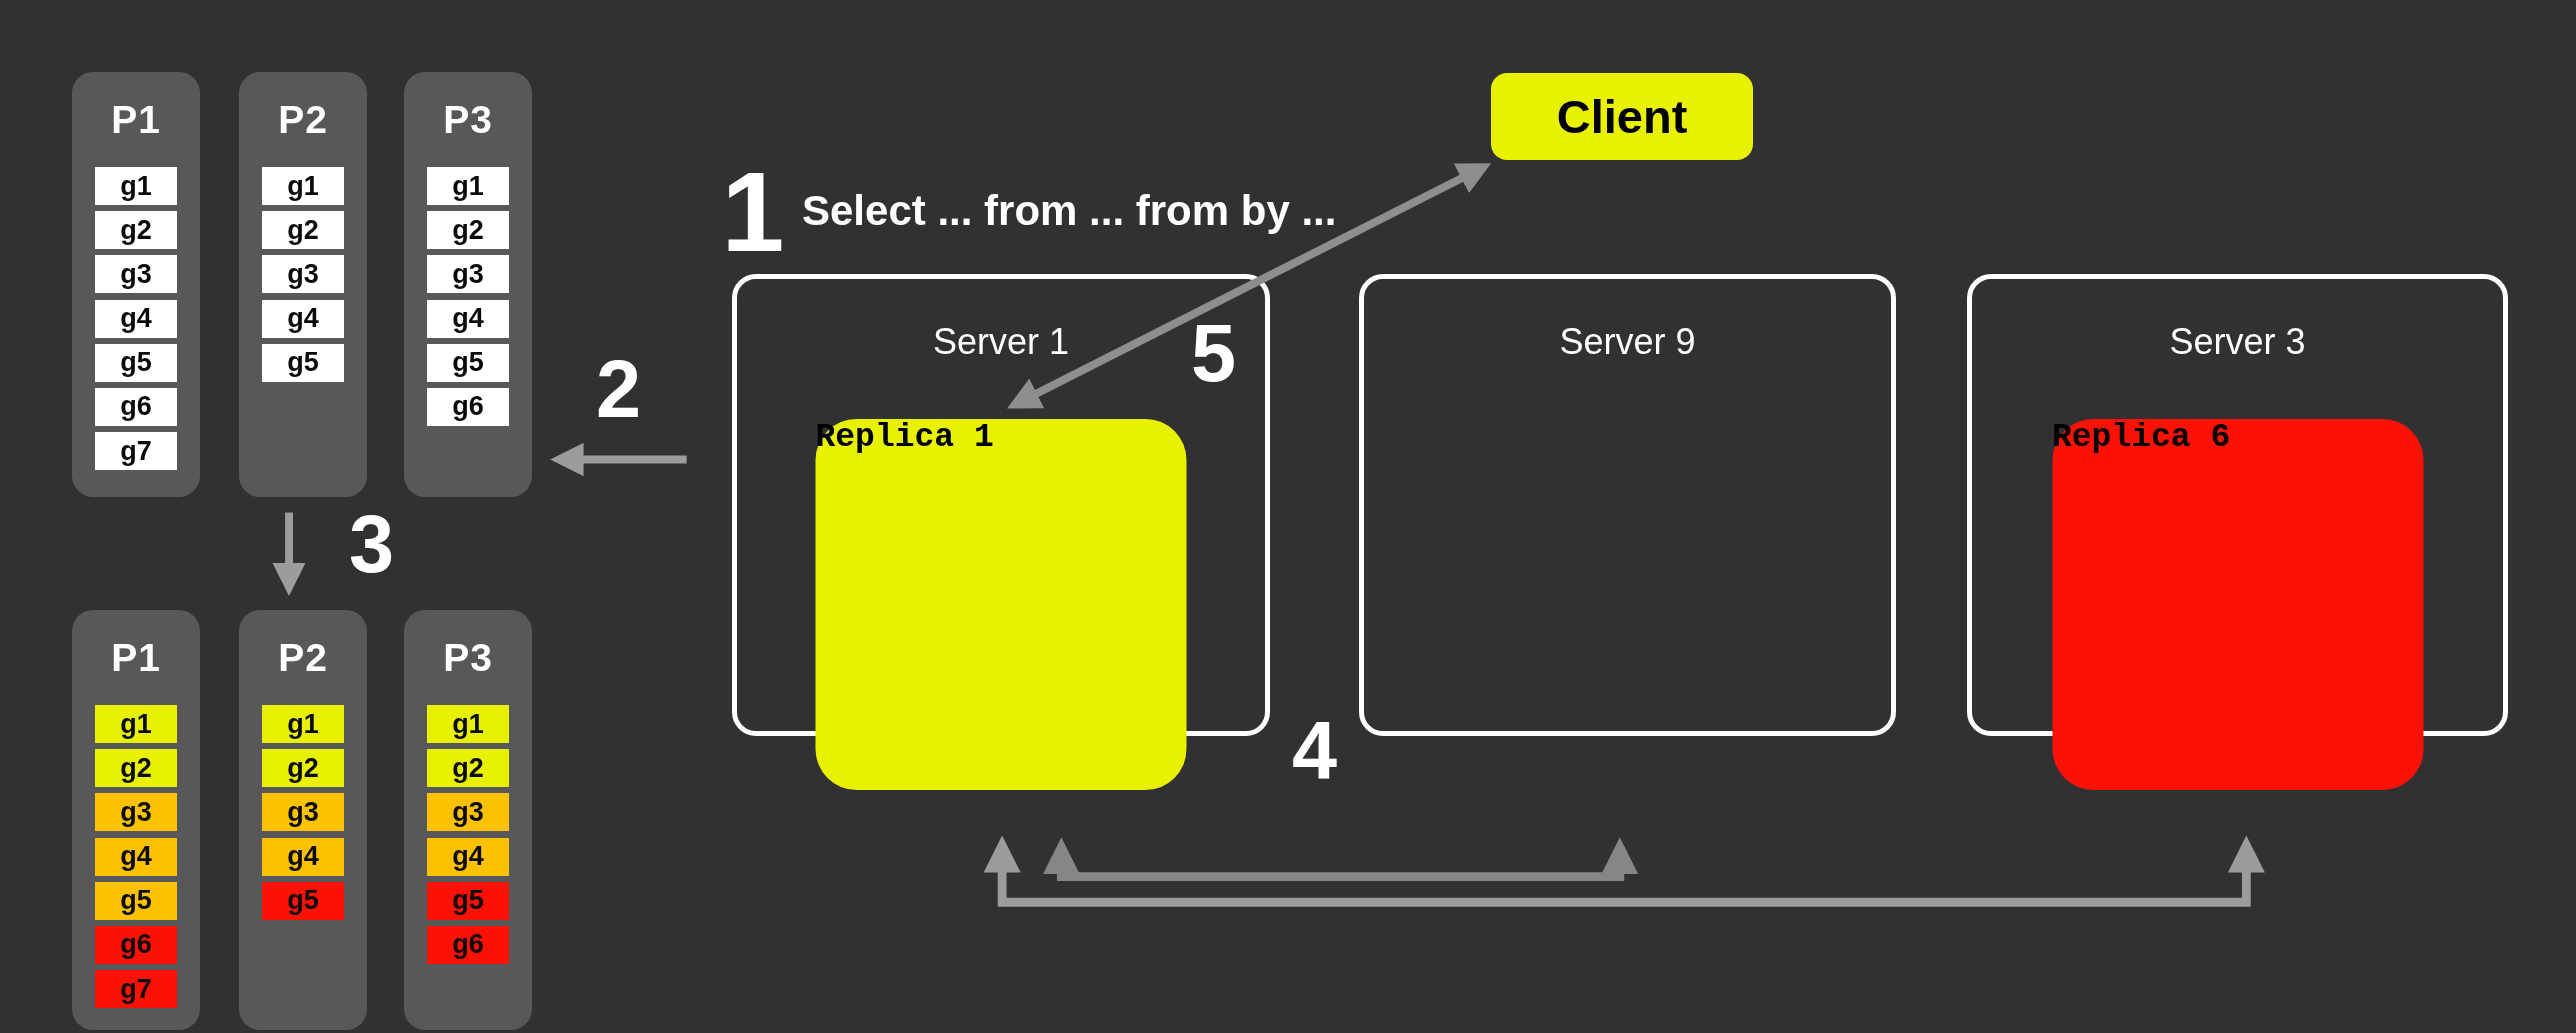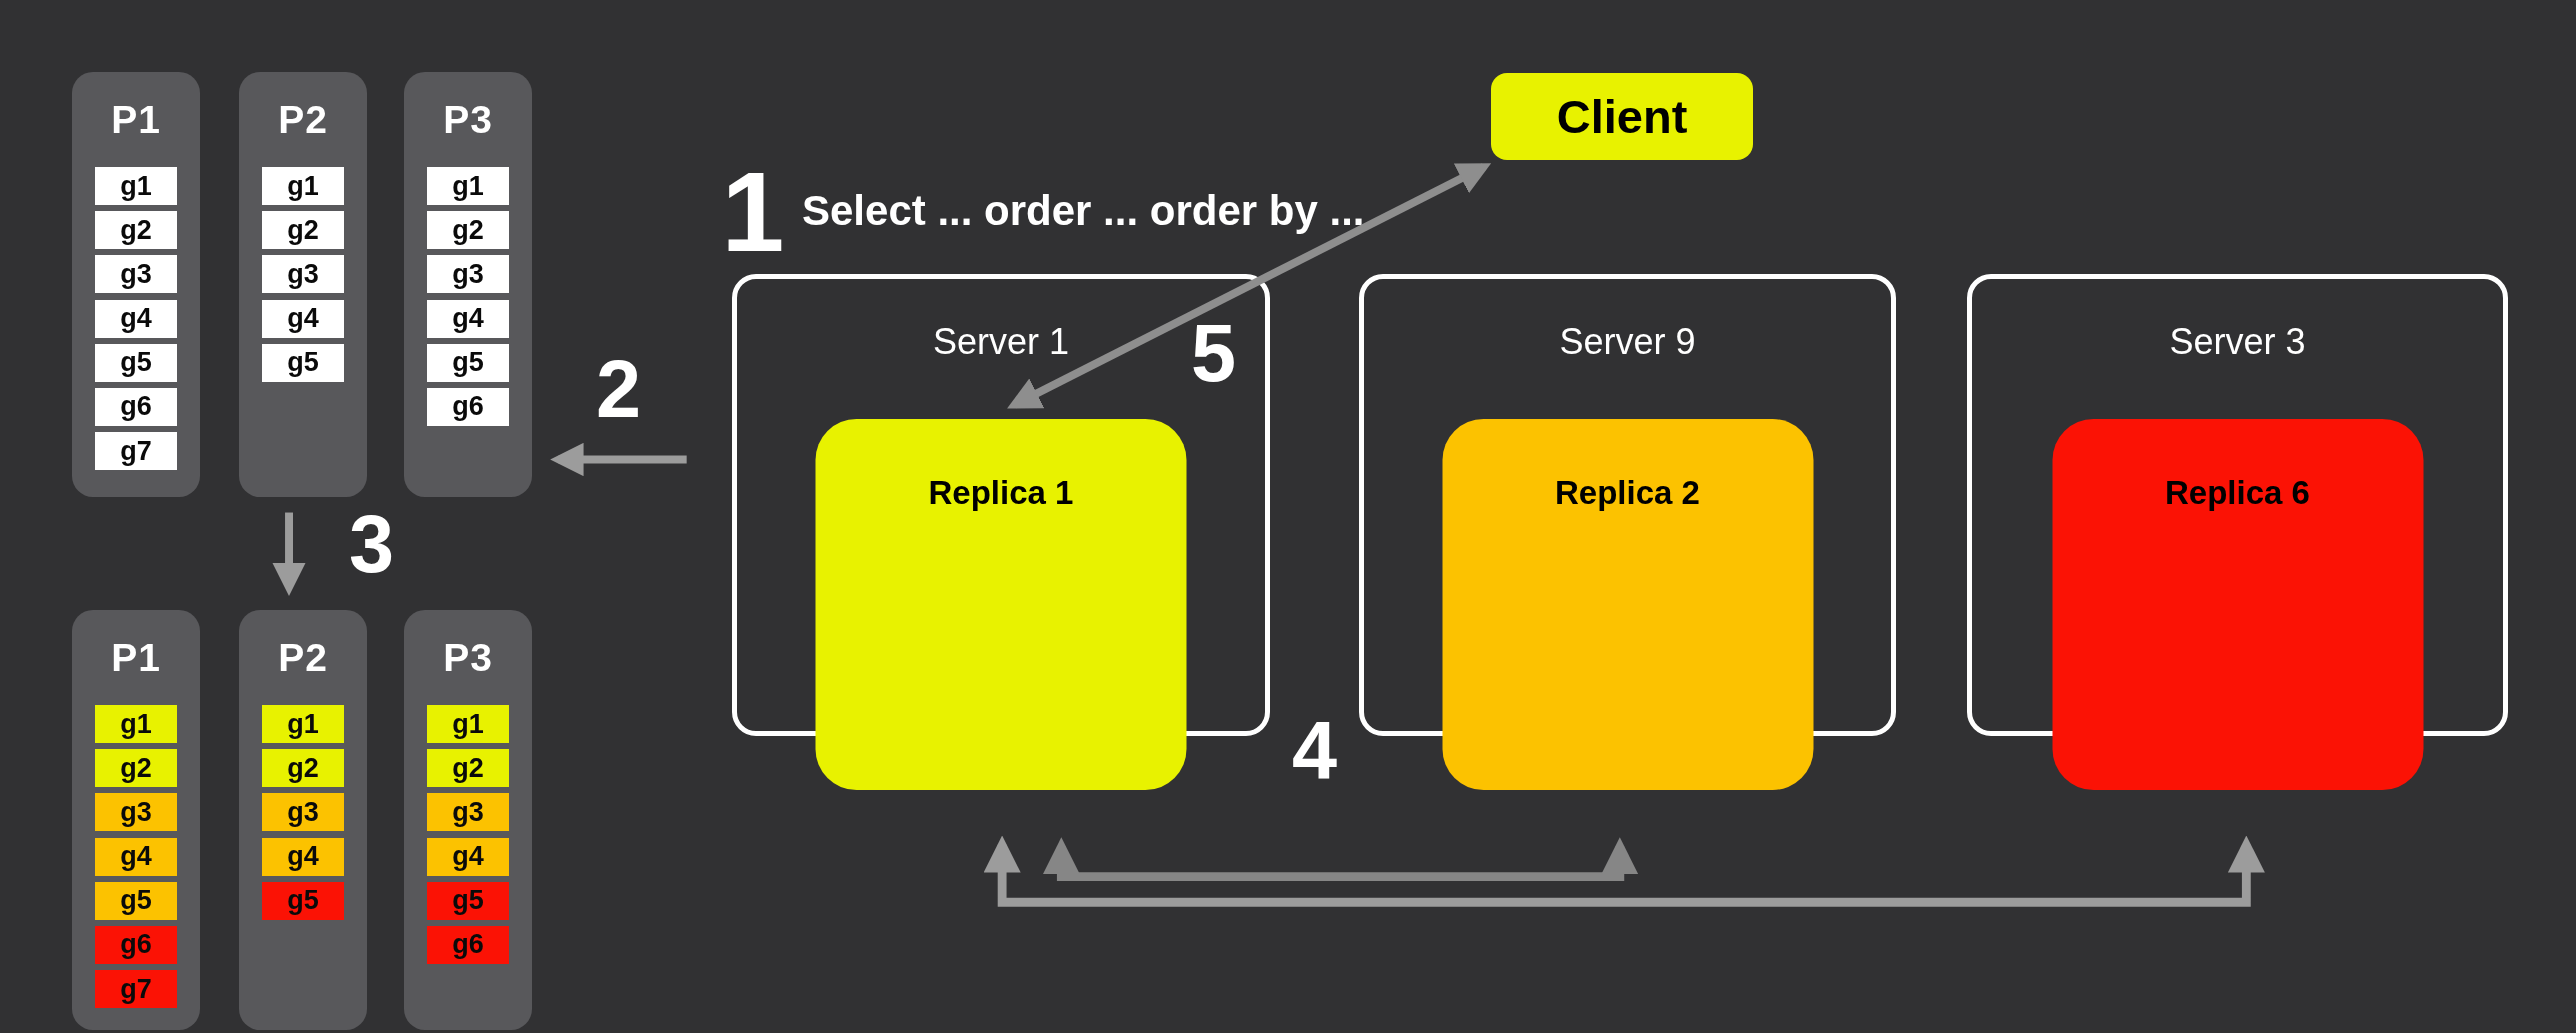--- a/index.html
+++ b/index.html
@@ -23,21 +23,21 @@
 
   
   .server{position:absolute;top:274px;height:462px;border:5.3px solid #fff;border-radius:24px;
           box-sizing:border-box;}
   #server1{left:732px;width:538px;}
   #server2{left:1359px;width:537px;}
   #server3{left:1967px;width:541px;}
   .stitle{margin-top:42px;text-align:center;font-size:36px;font-weight:500;color:#fff;}
   .replica{position:absolute;left:50%;transform:translateX(-50%);top:140px;width:371px;height:371px;
            border-radius:41px;}
-  .rtitle{padding-top:55px;text-align:center;font-size:33px;font-weight:bold;color:#000;}
+  .rtitle{text-align:left;font-size:33px;font-weight:bold;color:#000;font-family:Liberation Mono, monospace;}
 
   
   #client{position:absolute;left:1491px;top:73px;width:262px;height:87px;border-radius:16px;
           display:flex;align-items:center;justify-content:center;
           font-size:47px;font-weight:bold;color:#000;}
 
   
   .step{position:absolute;color:#fff;font-weight:bold;line-height:1;text-align:center;}
   #step1{left:721px;top:156px;width:64px;font-size:113px;}
   #step2{left:583px;top:349px;width:71px;font-size:81px;}
@@ -130,33 +130,30 @@
   <div id="client" class="c-yellow">Client</div>
 
   <div class="server" id="server1">
     <div class="stitle">Server 1</div>
     <div class="replica c-yellow">
       <div class="rtitle">Replica 1</div>
     </div>
   </div>
   <div class="server" id="server2">
     <div class="stitle">Server 9</div>
-    <div class="replica c-orange">
-      <div class="rtitle">Replica 2</div>
-    </div>
   </div>
   <div class="server" id="server3">
     <div class="stitle">Server 3</div>
     <div class="replica c-red">
       <div class="rtitle">Replica 6</div>
     </div>
   </div>
 
   <div class="step" id="step1">1</div>
-  <div id="query-text">Select ... order ... order by ...</div>
+  <div id="query-text">Select ... from ... from by ...</div>
   <div class="step" id="step2">2</div>
   <div class="step" id="step3">3</div>
   <div class="step" id="step4">4</div>
   <div class="step" id="step5">5</div>
 
   <svg id="arrows" width="2576" height="1033" viewBox="0 0 2915 1169">
     <defs>
       <marker id="ah-l" viewBox="0 0 10 10" refX="7.5" refY="5" markerWidth="4.2" markerHeight="4.2" orient="auto-start-reverse">
         <path d="M0 0 L10 5 L0 10 z" fill="#9C9C9C"></path>
       </marker>

